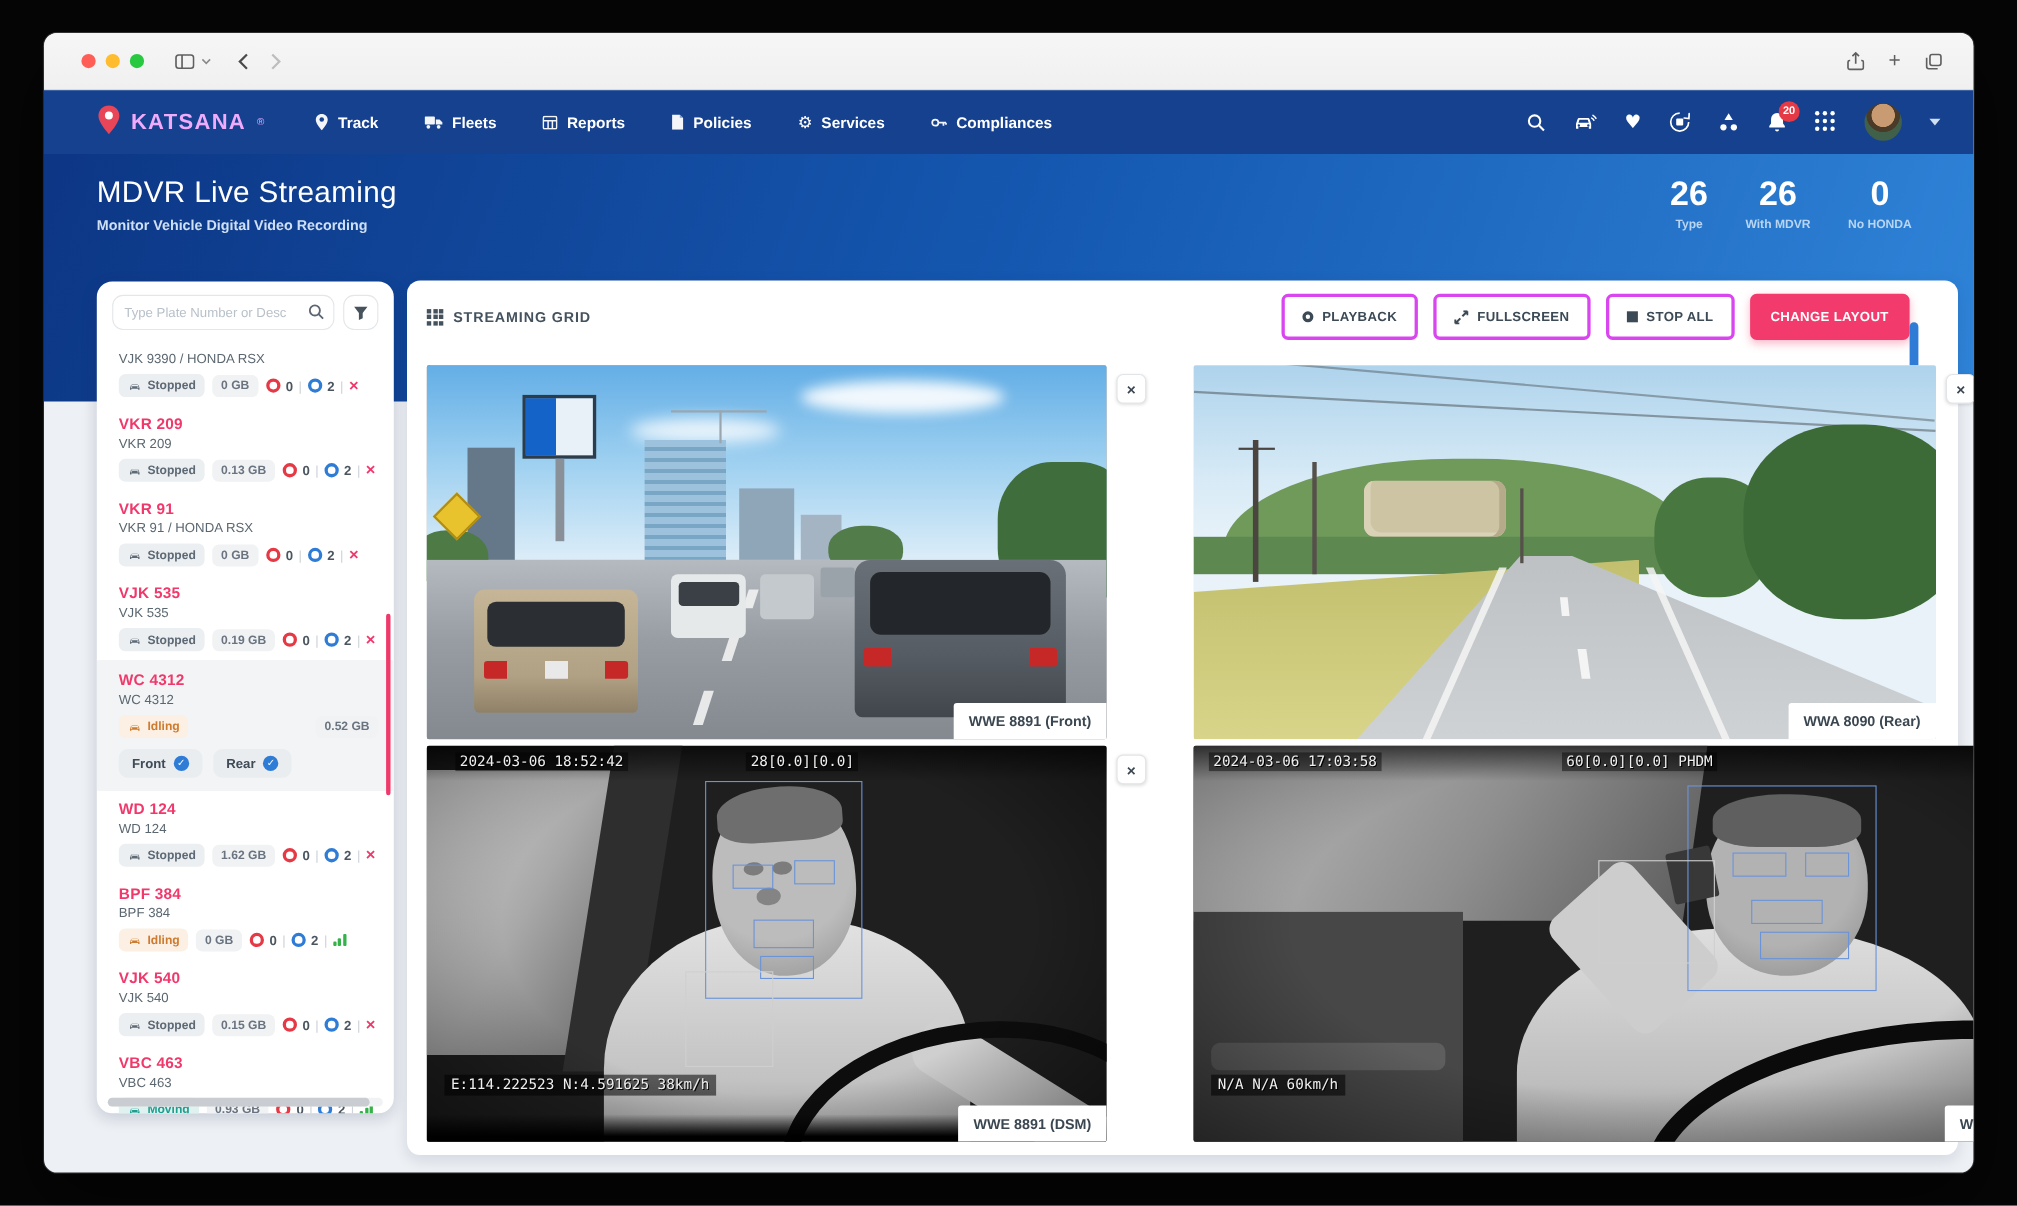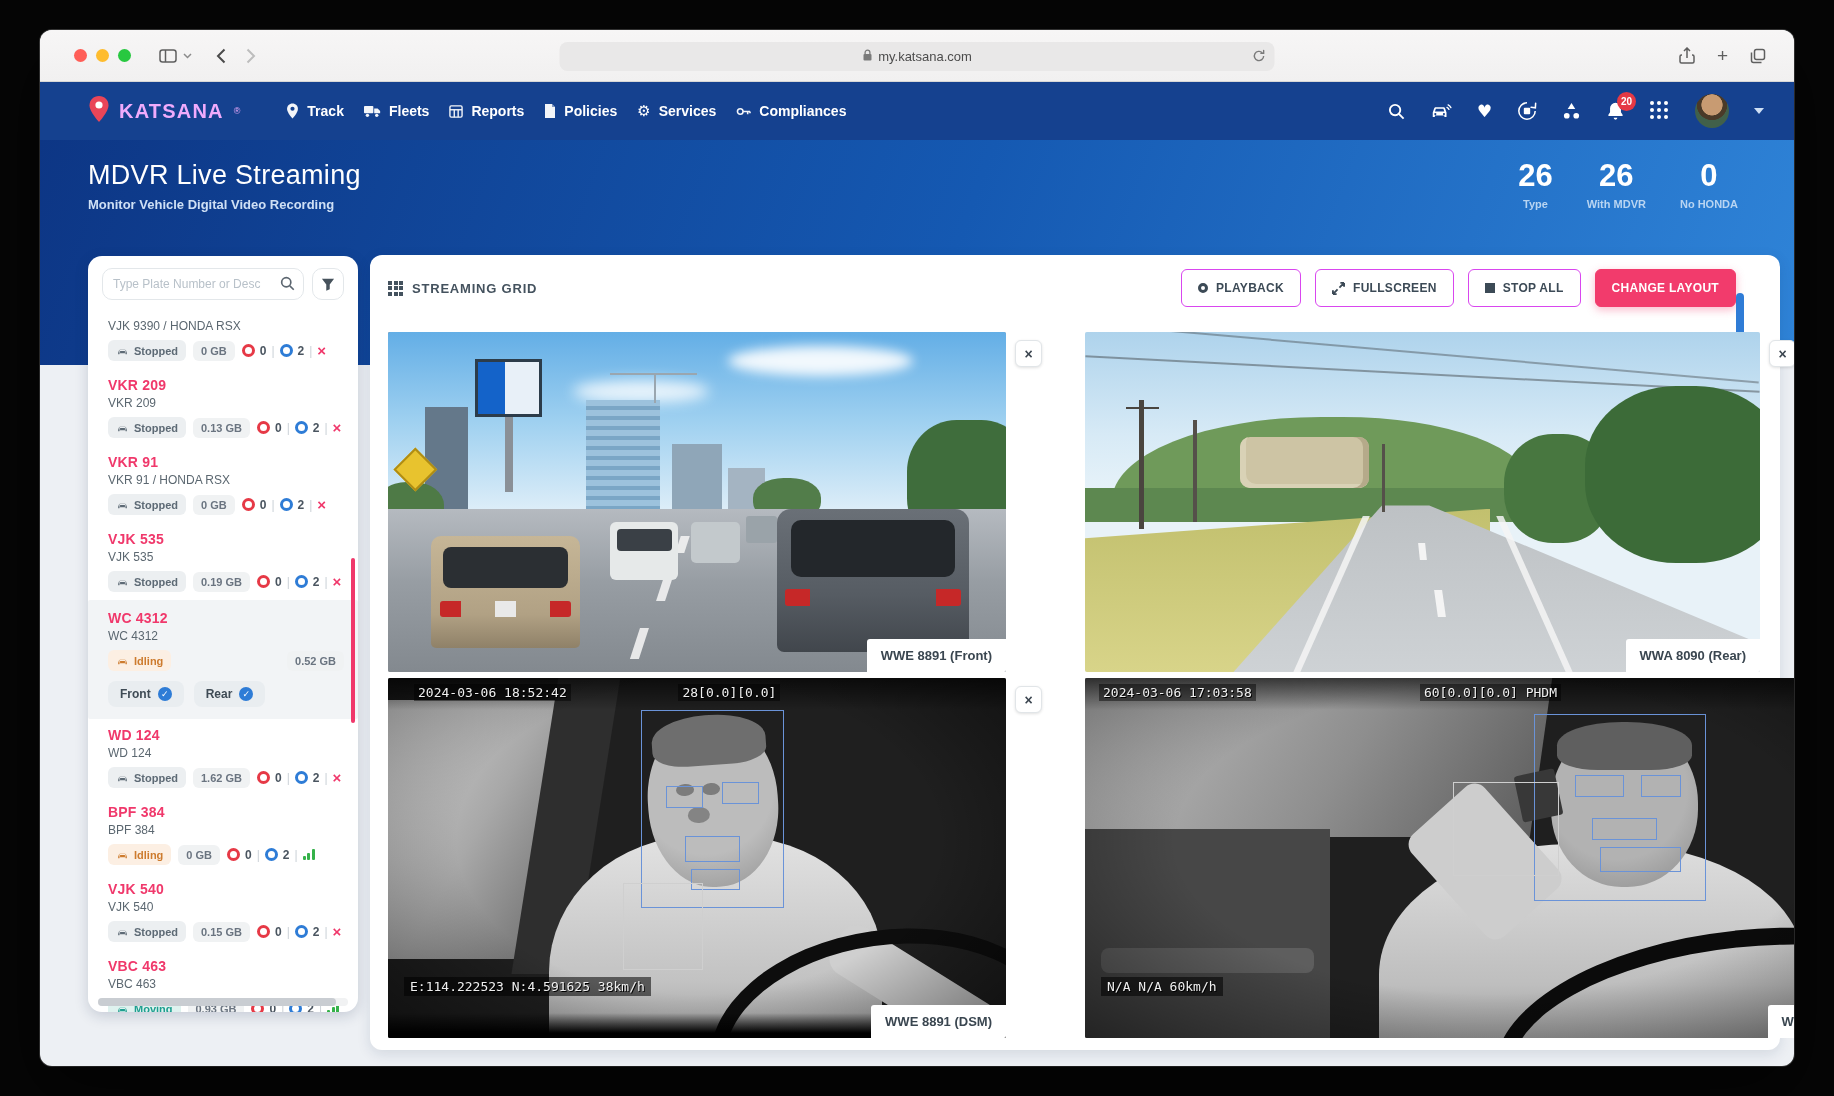--- a/index.html
+++ b/index.html
@@ -26,21 +26,21 @@
     gap:6px; font-size:13px; color:#4c4c4c; }
   .urlbar .refresh { position:absolute; right:9px; top:7px; color:#7a7a7a; }
   .chrome-right { position:absolute; right:28px; display:flex; align-items:center; gap:22px; color:#5f5f5f; }
   .plus-glyph { font-size:19px; color:#5f5f5f; line-height:1; }
 
   
   .nav { position:relative; height:58px; background:#15418f; display:flex; align-items:center; padding:0 30px 0 48px; }
   .brand { display:flex; align-items:center; gap:9px; color:#f0abfc; }
   .brand-name { font-size:20px; font-weight:800; letter-spacing:1.2px; }
   .brand sup { font-size:9px; margin-left:1px; }
-  .menu { display:flex; align-items:center; gap:20px; margin-left:46px;justify-content:center; }
+  .menu { display:flex; align-items:center; gap:42px; margin-left:46px;justify-content:center; }
   .mitem { display:flex; align-items:center; gap:8px; color:#fff; font-size:14px; font-weight:700; cursor:pointer; }
   .mitem svg { opacity:.95; }
   .gear-glyph { font-family:"DejaVu Sans", sans-serif; font-size:15px; line-height:1; }
   .nav-icons { margin-left:auto; display:flex; align-items:center; gap:25px; color:#fff; }
   .nicon { position:relative; display:flex; align-items:center; justify-content:center; cursor:pointer; }
   .heart-glyph { font-family:"DejaVu Sans", sans-serif; font-size:17px; line-height:1; }
   .badge { position:absolute; top:-9px; right:-11px; min-width:19px; height:19px; padding:0 4px; background:#e53945;
     border-radius:10px; color:#fff; font-size:10px; font-weight:800; display:flex; align-items:center; justify-content:center; }
   .dots9 { width:20px; height:20px; display:grid; grid-template-columns:repeat(3,4px); grid-auto-rows:4px; gap:3px; }
   .dots9 i { background:#fff; border-radius:50%; }
@@ -99,21 +99,21 @@
   .hthumb { width:95%; height:8px; background:#c9cdd2; border-radius:4px; }
 
   
   .panel { position:absolute; left:330px; top:225px; width:1410px; height:795px; background:#fff;
     border-radius:12px; box-shadow:0 4px 14px rgba(20,40,80,.12); }
   .toolbar { position:absolute; left:0; right:0; top:0; height:66px; display:flex; align-items:center; padding:0 44px 0 18px; }
   .section { display:flex; align-items:center; gap:9px; font-size:13px; font-weight:800; letter-spacing:.8px; color:#44525e; }
   .gicon { display:grid; grid-template-columns:repeat(3,4px); grid-auto-rows:4px; gap:1.5px; }
   .gicon i { background:#44525e; }
   .tbtns { margin-left:auto; display:flex; gap:14px; align-items:center; }
-  .tbtn { display:inline-flex; align-items:center; gap:8px; background:#fff; border:1px solid #d946ef; border-radius:6px;
+  .tbtn { display:inline-flex; align-items:center; gap:8px; background:#fff; border:3px solid #d946ef; border-radius:6px;
     padding:11px 16px; font-size:12px; font-weight:800; letter-spacing:.3px; color:#3c4a56; cursor:pointer;
     font-family:"Liberation Sans",sans-serif; }
   .tbtn.pink { background:#f23b6c; border-color:#f23b6c; color:#fff; box-shadow:0 3px 8px rgba(242,59,108,.35); }
   .ic-rec { width:10px; height:10px; border:3px solid #3c4a56; border-radius:50%; display:inline-block; }
   .ic-stop { width:10px; height:10px; background:#3c4a56; display:inline-block; }
   .bluethumb { position:absolute; right:36px; top:38px; width:8px; height:86px; background:#2f7cd6; border-radius:4px; }
 
   
   .tile { position:absolute; }
   .vid { position:relative; width:100%; height:100%; overflow:hidden; background:#222; border-radius:2px; }
@@ -260,35 +260,20 @@
       <span class="cicon ci-back">
         <svg width="10" height="16" viewBox="0 0 10 16" fill="none" stroke="#4a4a4a" stroke-width="2">
             <path d="M8.5 1.5L2 8l6.5 6.5"></path>
           </svg>
       </span>
       <span class="cicon ci-fwd">
         <svg width="10" height="16" viewBox="0 0 10 16" fill="none" stroke="#bdbdbd" stroke-width="2">
             <path d="M1.5 1.5L8 8l-6.5 6.5"></path>
           </svg>
       </span>
-      <div class="urlbar">
-        <span>
-          <svg width="10" height="12" viewBox="0 0 10 12" fill="#7a7a7a">
-              <rect x="1" y="5" width="8" height="6.5" rx="1"></rect>
-              <path d="M2.6 5V3.6a2.4 2.4 0 0 1 4.8 0V5" fill="none" stroke="#7a7a7a" stroke-width="1.3"></path>
-            </svg>
-        </span>
-        <span>my.katsana.com</span>
-        <span class="refresh">
-          <svg width="13" height="14" viewBox="0 0 14 14" fill="none" stroke="#7a7a7a" stroke-width="1.5">
-              <path d="M12 7a5 5 0 1 1-1.5-3.6"></path>
-              <path d="M12 1v3h-3" stroke-linecap="round"></path>
-            </svg>
-        </span>
-      </div>
       <div class="chrome-right">
         <span class="cicon">
           <svg width="16" height="18" viewBox="0 0 16 18" fill="none" stroke="#5f5f5f" stroke-width="1.5">
               <path d="M3 8h-.5A1.5 1.5 0 0 0 1 9.5v5A1.5 1.5 0 0 0 2.5 16h11a1.5 1.5 0 0 0 1.5-1.5v-5A1.5 1.5 0 0 0 13.5 8H13"></path>
               <path d="M8 1v10M5 4l3-3 3 3"></path>
             </svg>
         </span>
         <span class="cicon plus-glyph">+</span>
         <span class="cicon">
           <svg width="16" height="16" viewBox="0 0 16 16" fill="none" stroke="#5f5f5f" stroke-width="1.5">

